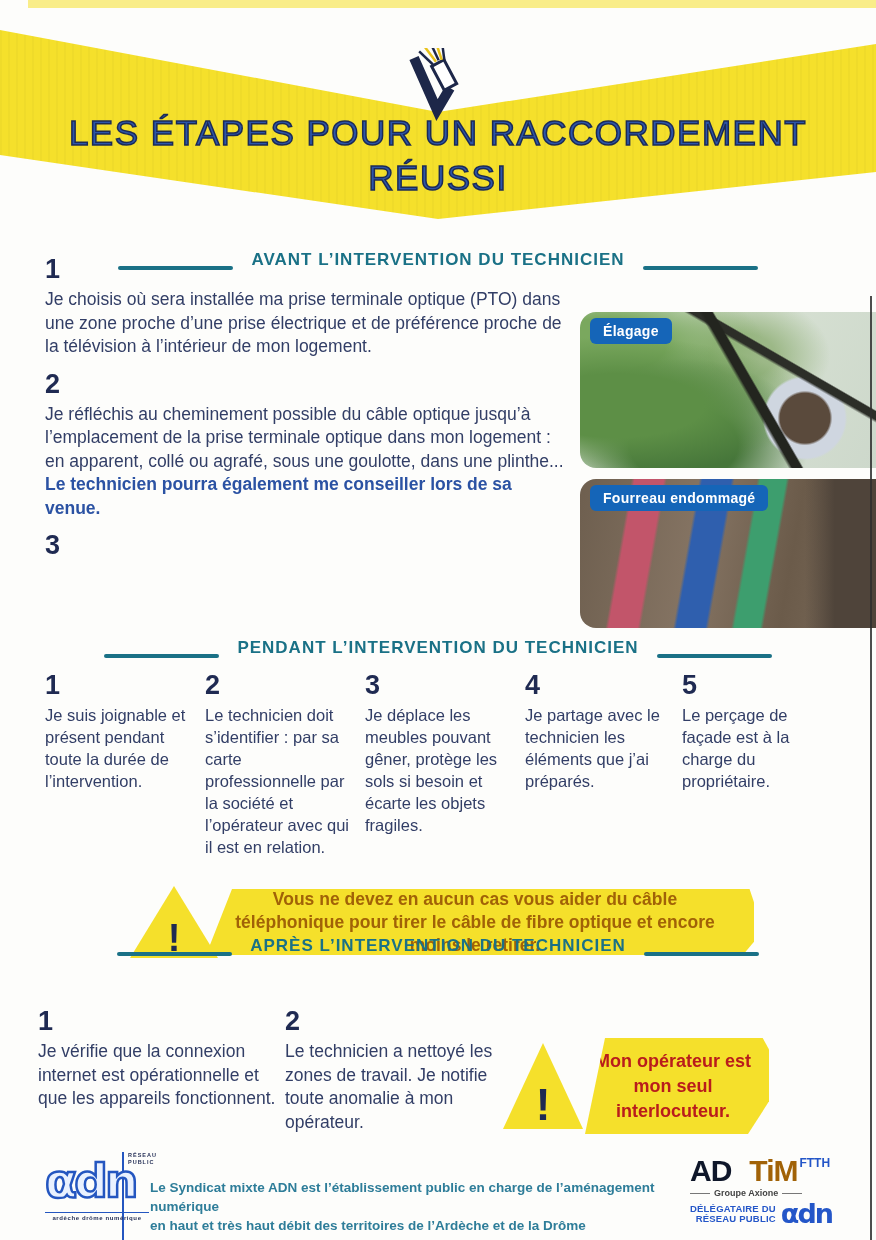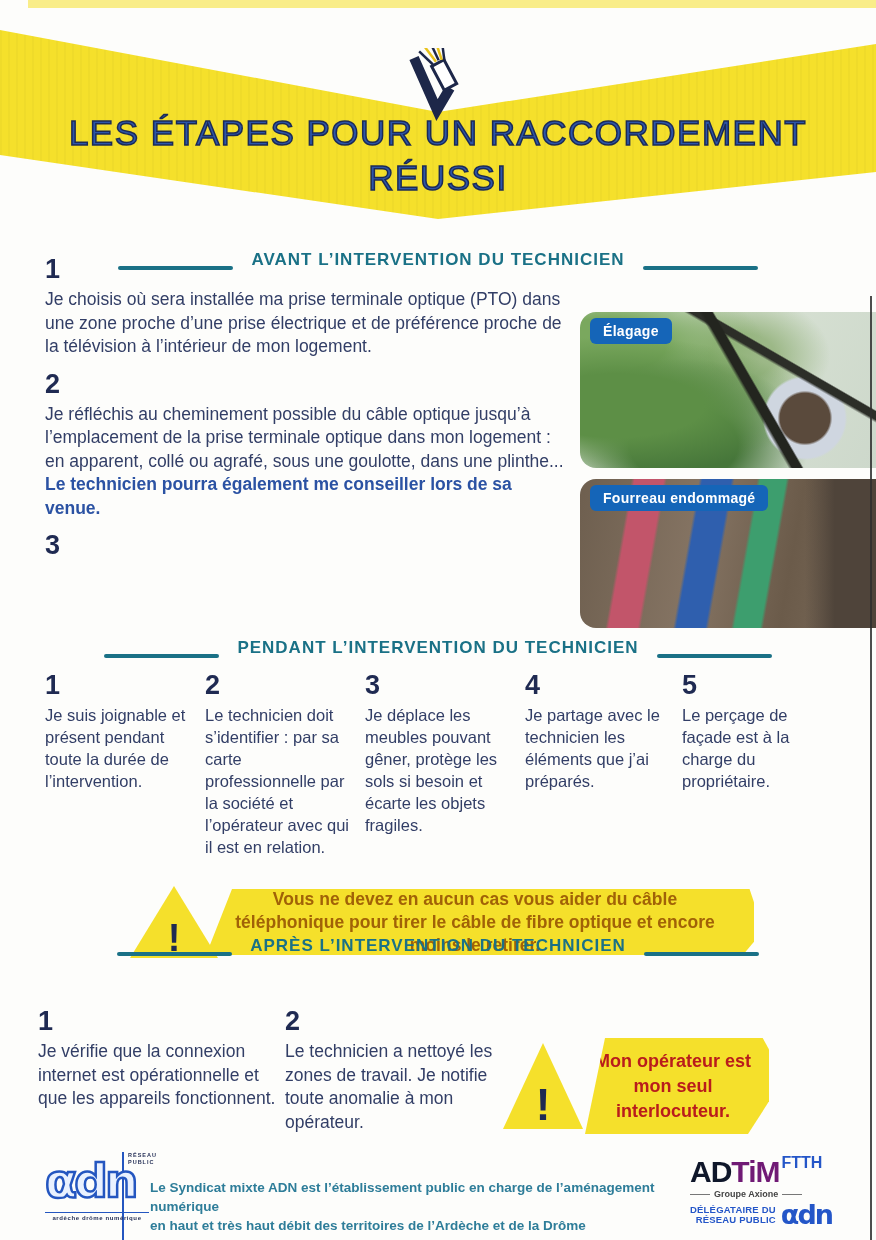--- a/index.html
+++ b/index.html
@@ -87,22 +87,22 @@
   .adn-word{position:absolute;left:0;top:6px;font-size:47px;line-height:50px;font-weight:800;
     letter-spacing:-3px;color:#e9f1ff;-webkit-text-stroke:2.5px #2456C0;
     font-family:"DejaVu Sans",sans-serif;}
   .adn-caption{position:absolute;left:0;top:62px;width:104px;font-size:6px;font-weight:bold;
     color:#1F2A52;letter-spacing:.6px;border-top:1.5px solid #2456C0;padding-top:2px;text-align:center;}
   .footer-text{position:absolute;left:150px;top:1178px;width:520px;color:#2E7D99;
     font-size:13.5px;line-height:19px;font-weight:bold;}
   .adtim{position:absolute;left:690px;top:1148px;width:165px;}
   .adtim-row1{font-weight:800;font-size:30px;line-height:30px;letter-spacing:-1px;white-space:nowrap;}
   .adtim-row1 .ad{color:#0f172a;}
-  .adtim-row1 .tim{color:#701a75;}
-  .adtim-row1 .ftth{font-size:16px;color:#2456C8;vertical-align:14px;letter-spacing:0;margin-left:2px;}
+  .adtim-row1 .tim{color:#a16207;padding-left:18px;}
+  .adtim-row1 .ftth{font-size:12px;color:#2456C8;vertical-align:14px;letter-spacing:0;margin-left:2px;}
   .adtim-row2{display:flex;align-items:center;gap:4px;font-size:9px;color:#444;font-weight:bold;margin-top:2px;}
   .adtim-row2 .dash{width:20px;height:1px;background:#777;}
   .adtim-row3{display:flex;align-items:center;gap:5px;margin-top:3px;}
   .deleg{font-size:9.5px;line-height:10.5px;font-weight:800;color:#2456C8;text-align:right;letter-spacing:.2px;}
   .adn-mini{font-size:27px;font-weight:800;color:#2456C8;letter-spacing:-2px;
     font-family:"DejaVu Sans",sans-serif;line-height:26px;}
   
   .scan-line{position:absolute;right:4px;top:296px;bottom:0;width:2px;background:#2e2e2e;opacity:.85;z-index:6;}
 </style>
 </head>

